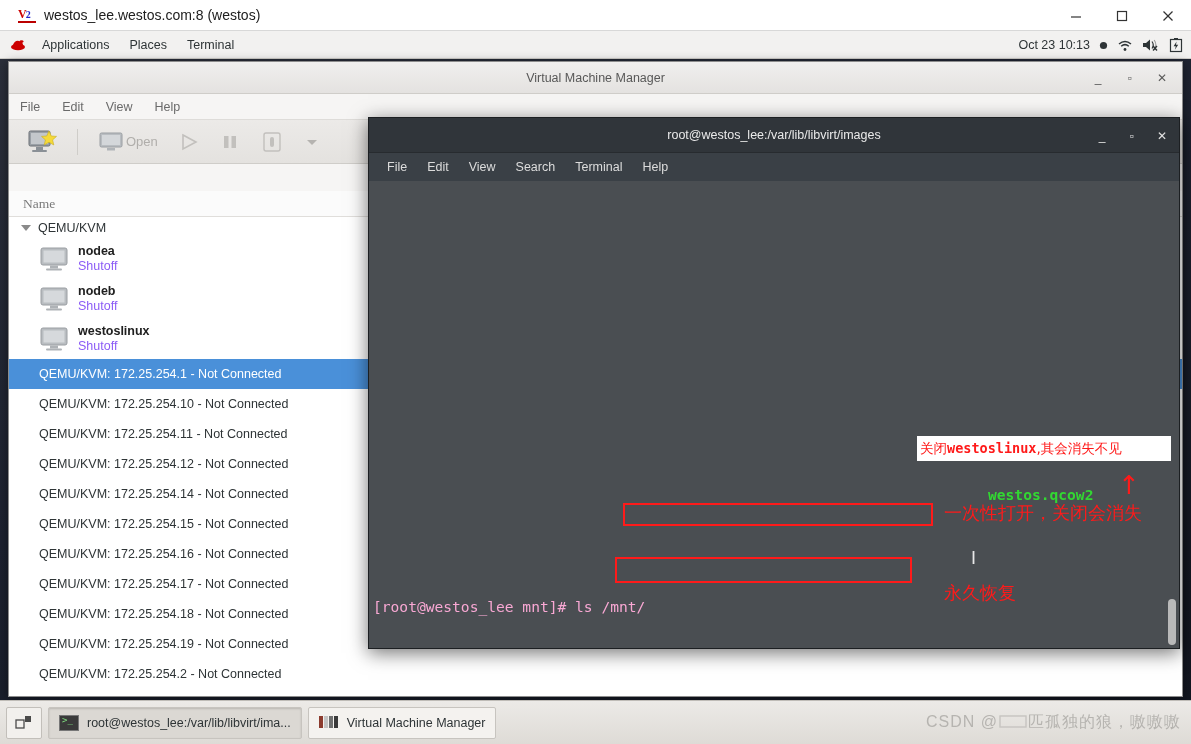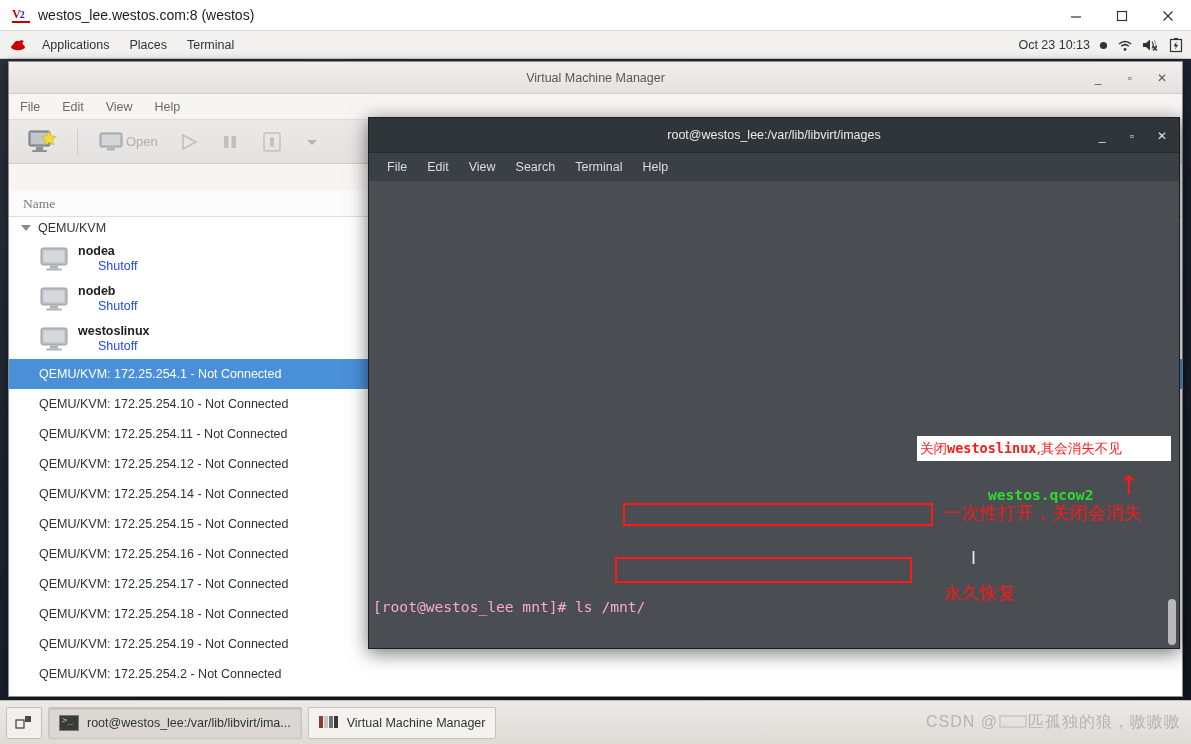--- a/index.html
+++ b/index.html
@@ -11,21 +11,21 @@
   }
   #root { position: relative; width: 1191px; height: 744px; }
 
   
   .outer-titlebar {
     position: absolute; left: 0; top: 0; width: 1191px; height: 31px;
     background: #ffffff; border-bottom: 1px solid #d8d8d8;
     display: flex; align-items: center;
   }
   .vnc-logo {
-    width: 18px; height: 16px; margin-left: 12px; margin-right: 8px;
+    width: 18px; height: 16px; margin-left: 18px; margin-right: 8px;
     font-size: 12px; font-weight: bold; line-height: 14px;
     font-family: "Liberation Serif", serif;
     letter-spacing: -1px;
     border-bottom: 2px solid #b00;
     color: #cc0000;
   }
   .vnc-logo i { font-style: normal; color: #2222cc; font-size: 10px; }
   .outer-title { font-size: 14px; color: #202020; }
   .winbtns { position: absolute; right: 0; top: 0; height: 31px; display: flex; }
   .winbtn {
@@ -88,21 +88,21 @@
   .vmm-body {
     position: absolute; left: 0; top: 129px; right: 0; bottom: 0;
     background: #ffffff;
   }
   .vmm-list { position: absolute; left:0; top: 26px; right: 0; bottom: 0; overflow: hidden; background:#fff; }
   .grp-row { display: flex; align-items: center; height: 22px; padding-left: 12px; font-size: 12.5px; color: #2e3436; }
   .tri { width: 0;height:0;border-left:5px solid transparent;border-right:5px solid transparent;border-top:6px solid #8a8a8a; margin-right:7px; }
   .vm-row { display: flex; align-items: center; height: 40px; padding-left: 30px; }
   .vm-ico { width: 30px; height: 26px; margin-right: 9px; flex: none; }
   .vm-name { font-size: 12.5px; font-weight: bold; color: #202020; line-height: 15px; }
-  .vm-state { font-size: 12.5px; color: #1d4ed8; line-height: 15px; margin-left: 20px; }
+  .vm-state { font-size: 12.5px; color: #8b5cf6; line-height: 15px; }
   .conn-row { height: 30px; display: flex; align-items: center; padding-left: 30px; font-size: 12.5px; color: #2e3436; }
   .conn-row.sel { background: #4a90d9; color: #ffffff; }
 
   
   .term {
     position: absolute; left: 368px; top: 117px; width: 812px; height: 532px;
     background: #2b2f33; border: 1px solid #1c1f22;
     box-shadow: 0 4px 18px rgba(0,0,0,.55);
     overflow: hidden;
   }

